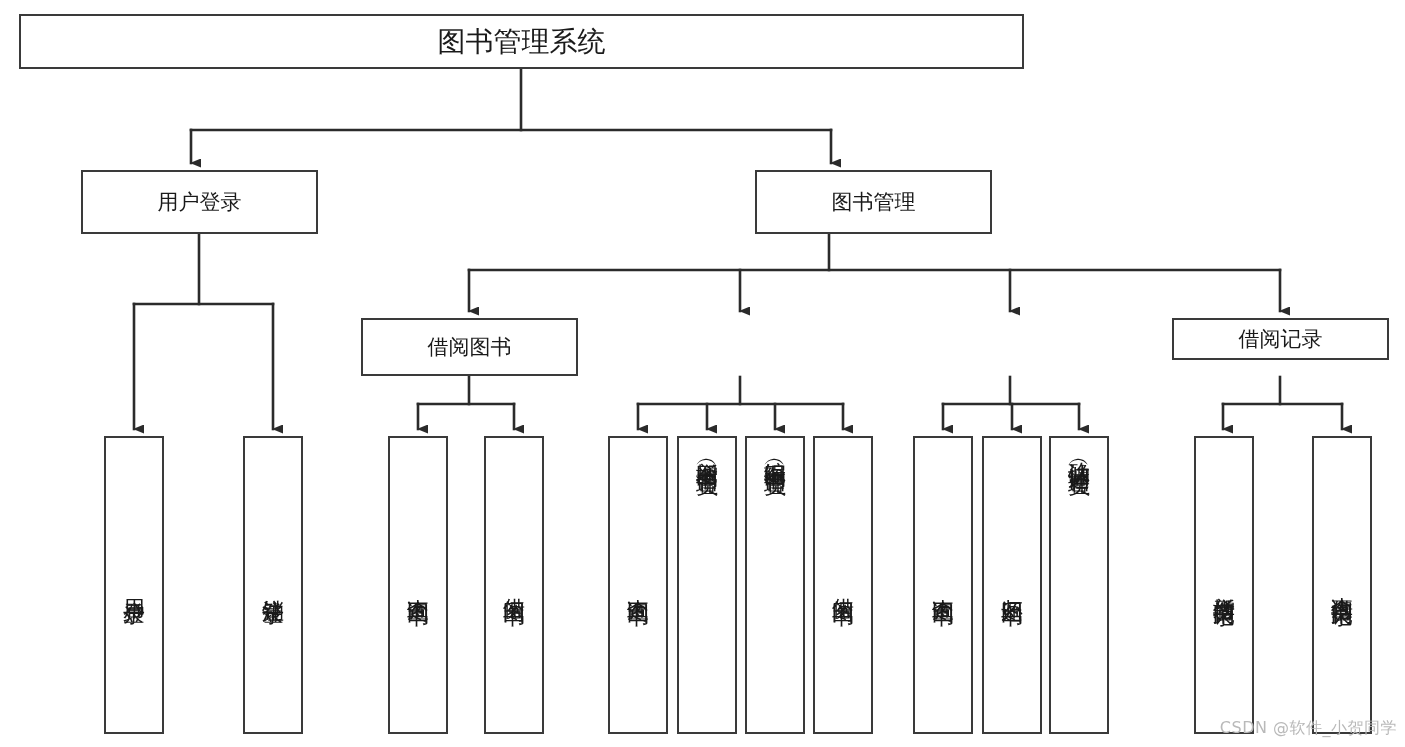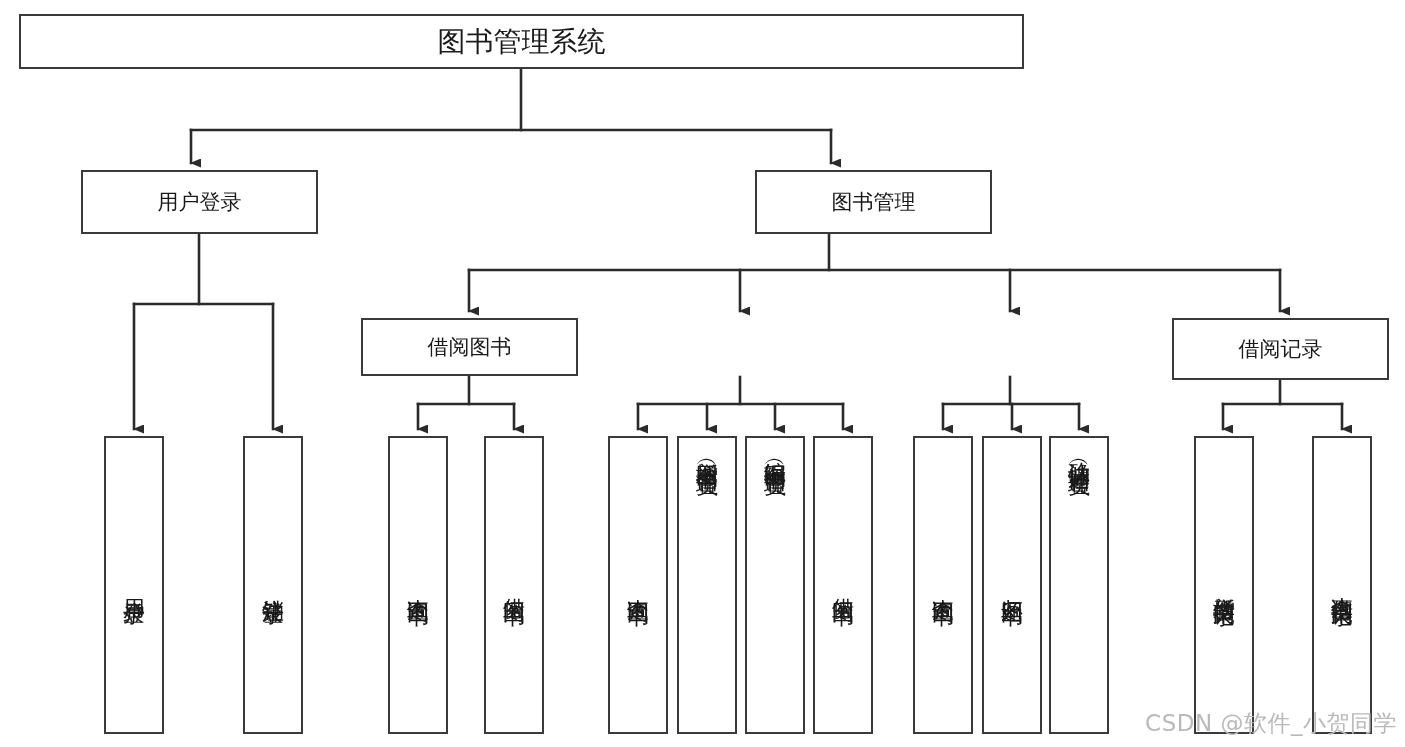--- a/index.html
+++ b/index.html
@@ -65,21 +65,21 @@
     align-items: flex-start;
   }
   .node.vert.center-text {
     align-items: center;
     padding-top: 0;
   }
   #watermark {
     position: absolute;
     right: 8px;
     bottom: 8px;
-    font-size: 23px;
+    font-size: 16px;
     color: #b9b9b9;
     letter-spacing: 0.5px;
     white-space: nowrap;
     pointer-events: none;
   }
 </style>
 </head>
 <body>
 
 <div id="diagram-root">
@@ -141,21 +141,21 @@
   <div class="node horiz" style="left:81px; top:170px; width:237px; height:64px;">
     <span class="node-label">用户登录</span>
   </div>
   <div class="node horiz" style="left:711px; top:170px; width:237px; height:64px;margin-left:44px;">
     <span class="node-label">图书管理</span>
   </div>
 
   <div class="node horiz" style="left:361px; top:318px; width:217px; height:58px;">
     <span class="node-label">借阅图书</span>
   </div>
-  <div class="node horiz" style="left:1172px; top:318px; width:217px; height:62px;">
+  <div class="node horiz" style="left:1172px; top:318px; width:217px; height:42px;">
     <span class="node-label">借阅记录</span>
   </div>
 
   <div class="node vert center-text" style="left:104px; top:436px; width:60px; height:298px;">
     <span class="node-label">用户登录</span>
   </div>
   <div class="node vert center-text" style="left:243px; top:436px; width:60px; height:298px;">
     <span class="node-label">注销登录</span>
   </div>
 

